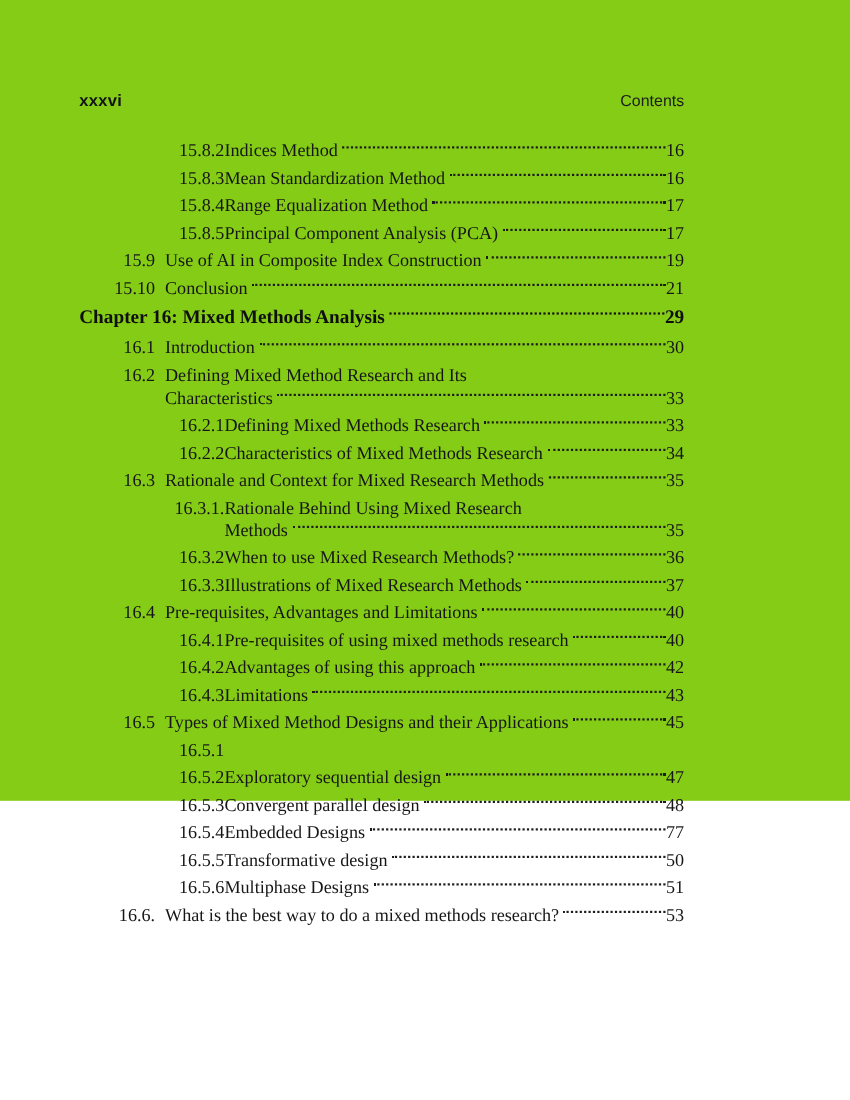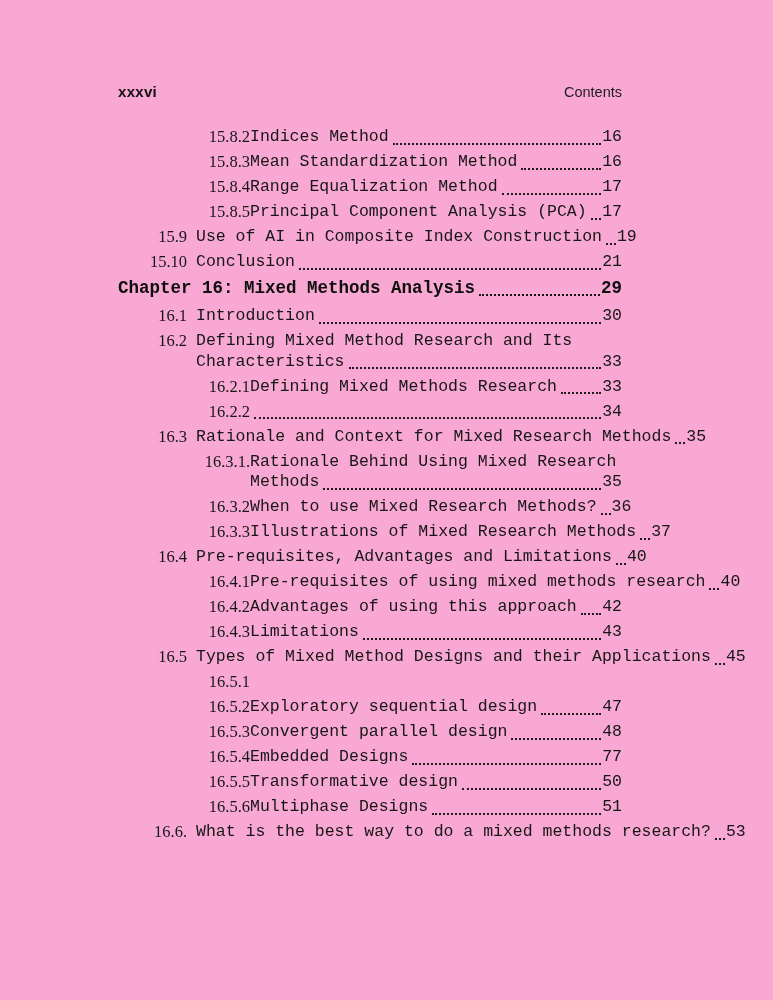--- a/index.html
+++ b/index.html
@@ -5,23 +5,23 @@
   html, body { margin: 0; padding: 0; }
   body {
     width: 773px; height: 1000px;
     background: #ffffff;
     color: #161616;
     font-family: "Liberation Serif", serif;
     overflow: hidden;
   }
   .page {
     box-sizing: border-box;
-    width: 773px; height: 1000px;
-    padding: 83px 151px 0 118px;
-    background: #f9a8d4;
+    width: 773px; height: 728px;
+    padding: 83px 151px 0 72px;
+    background: #84cc16;
   }
   .header {
     display: flex;
     justify-content: space-between;
     align-items: baseline;
     font-family: "Liberation Sans", sans-serif;
   }
   .folio { font-weight: 700; font-size: 15px; letter-spacing: 0.3px; color: #111; }
   .running { font-size: 14.5px; font-weight: 400; color: #1c1c1c; }
 
@@ -43,21 +43,21 @@
     margin-left: 76px;
     text-align: right;
     padding-right: 0;
   }
   .entry .body {
     flex: 1 1 auto;
     min-width: 0;
     display: flex;
     flex-direction: column;
   }
-  .line { display: flex; align-items: flex-end; font-family: Liberation Mono, monospace; }
+  .line { display: flex; align-items: center; }
   .text { white-space: nowrap; }
   .leader {
     flex: 1 1 12px;
     min-width: 10px;
     border-bottom: 2px dotted #1d1d1d;
     margin: 0 1px 0 4px;
     position: relative;
     top: -3px;
   }
   .pno { white-space: nowrap; }
@@ -181,20 +181,21 @@
             <span class="text">Defining Mixed Methods Research</span>
             <span class="leader"></span>
             <span class="pno">33</span>
           </span>
         </span>
       </div>
       <div class="entry sub2">
         <span class="num">16.2.2</span>
         <span class="body">
           <span class="line">
+            <span class="text">Characteristics of Mixed Methods Research</span>
             <span class="leader"></span>
             <span class="pno">34</span>
           </span>
         </span>
       </div>
       <div class="entry sub1">
         <span class="num">16.3</span>
         <span class="body">
           <span class="line">
             <span class="text">Rationale and Context for Mixed Research Methods</span>

